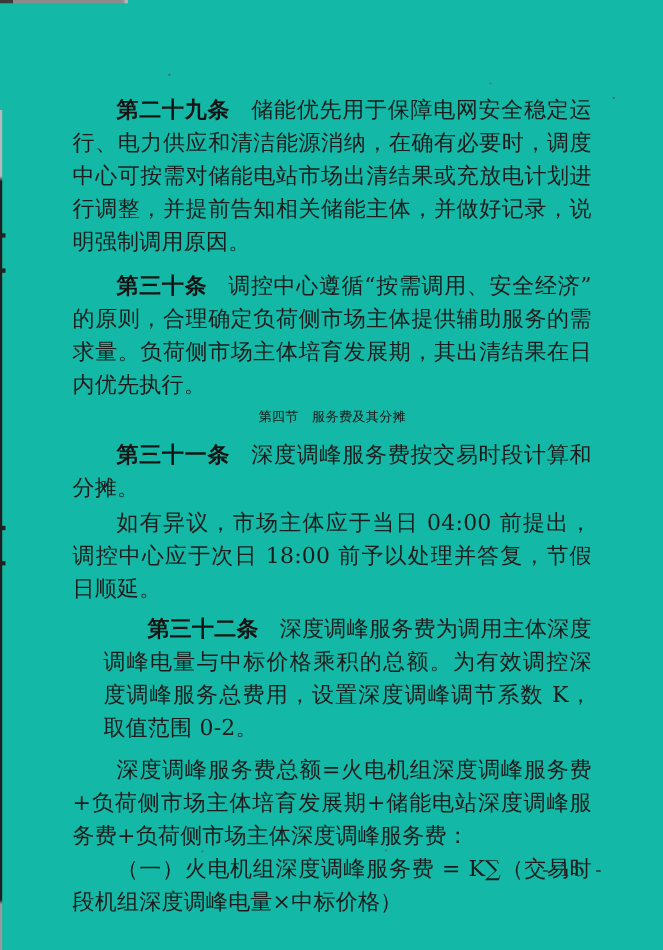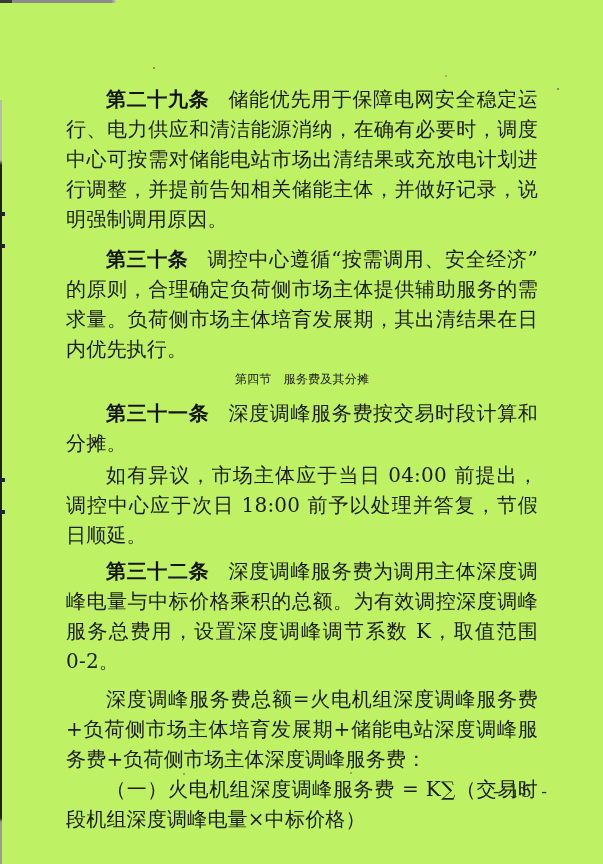--- a/index.html
+++ b/index.html
@@ -4,21 +4,21 @@
 <style>
   html, body {
     margin: 0;
     padding: 0;
     background: #ffffff;
   }
   .page {
     position: relative;
     width: 603px;
     height: 864px;
-    background: #bef264;
+    background: #14b8a6;
     overflow: hidden;
     font-family: "DejaVu Serif", "Liberation Serif", serif;
     color: #1c1c1c;
   }
 
   
   .scan-top-bar {
     position: absolute;
     top: 0; left: 0;
     width: 116px; height: 3px;
@@ -65,21 +65,21 @@
   }
   .term {
     font-weight: bold;
     color: #141414;
     margin-right: 0.95em;
   }
   .m-art30   { margin-top: 10px; }
   .m-heading { margin-top: 6px; }
   .m-art31   { margin-top: 4px; }
   .m-objection { margin-top: 2px; }
-  .m-art32   { margin-top: 6px; }
+  .m-art32   { margin-top: 6px; margin-left: 28px; }
   .m-total   { margin-top: 8px; }
   .section-heading {
     margin: 0;
     text-indent: 0;
     text-align: center;
     font-weight: normal;
     font-size: 12px;
     line-height: 30px;
     color: #161616;
   }

